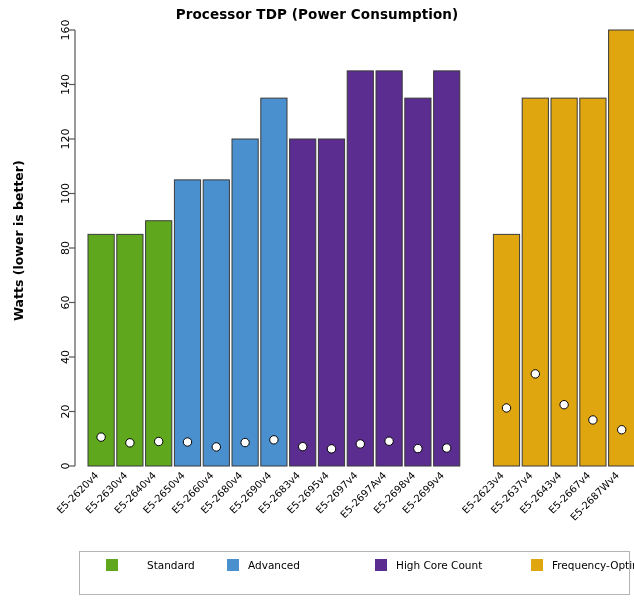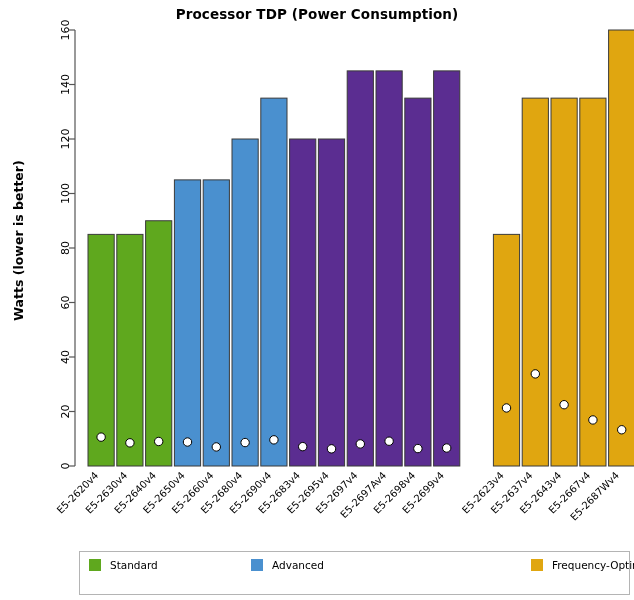--- a/index.html
+++ b/index.html
@@ -208,27 +208,31 @@
         <text x="504.50000000000006" y="476" text-anchor="end" transform="rotate(-45 504.50000000000006 476)" class="cat-text">E5-2623v4</text>
         <text x="533.3000000000001" y="476" text-anchor="end" transform="rotate(-45 533.3000000000001 476)" class="cat-text">E5-2637v4</text>
         <text x="562.1" y="476" text-anchor="end" transform="rotate(-45 562.1 476)" class="cat-text">E5-2643v4</text>
         <text x="590.9" y="476" text-anchor="end" transform="rotate(-45 590.9 476)" class="cat-text">E5-2667v4</text>
         <text x="619.7" y="476" text-anchor="end" transform="rotate(-45 619.7 476)" class="cat-text">E5-2687Wv4</text>
       </g>
     </svg>
 
   <div class="legend">
     <div class="legend-row1" id="legend-row1">
-        <div class="legend-entry" style="left: 9px;">
+        <div class="legend-entry" style="left: 26px; gap: 20px;">
           <span class="legend-swatch" style="background: rgb(95, 168, 30);"></span>
           <span class="legend-text">Standard</span>
         </div>
-        <div class="legend-entry" style="left: 147px; margin-left: 24px;">
+        <div class="legend-entry" style="left: 147px;">
           <span class="legend-swatch" style="background: rgb(74, 144, 207);"></span>
           <span class="legend-text">Advanced</span>
+        </div>
+        <div class="legend-entry" style="left: 295px;">
+          <span class="legend-swatch" style="background: rgb(91, 45, 145);"></span>
+          <span class="legend-text">High Core Count</span>
         </div>
         <div class="legend-entry" style="left: 451px;">
           <span class="legend-swatch" style="background: rgb(224, 166, 16);"></span>
           <span class="legend-text">Frequency-Optimized</span>
         </div>
       </div>
   </div>
 
 </div>
 

